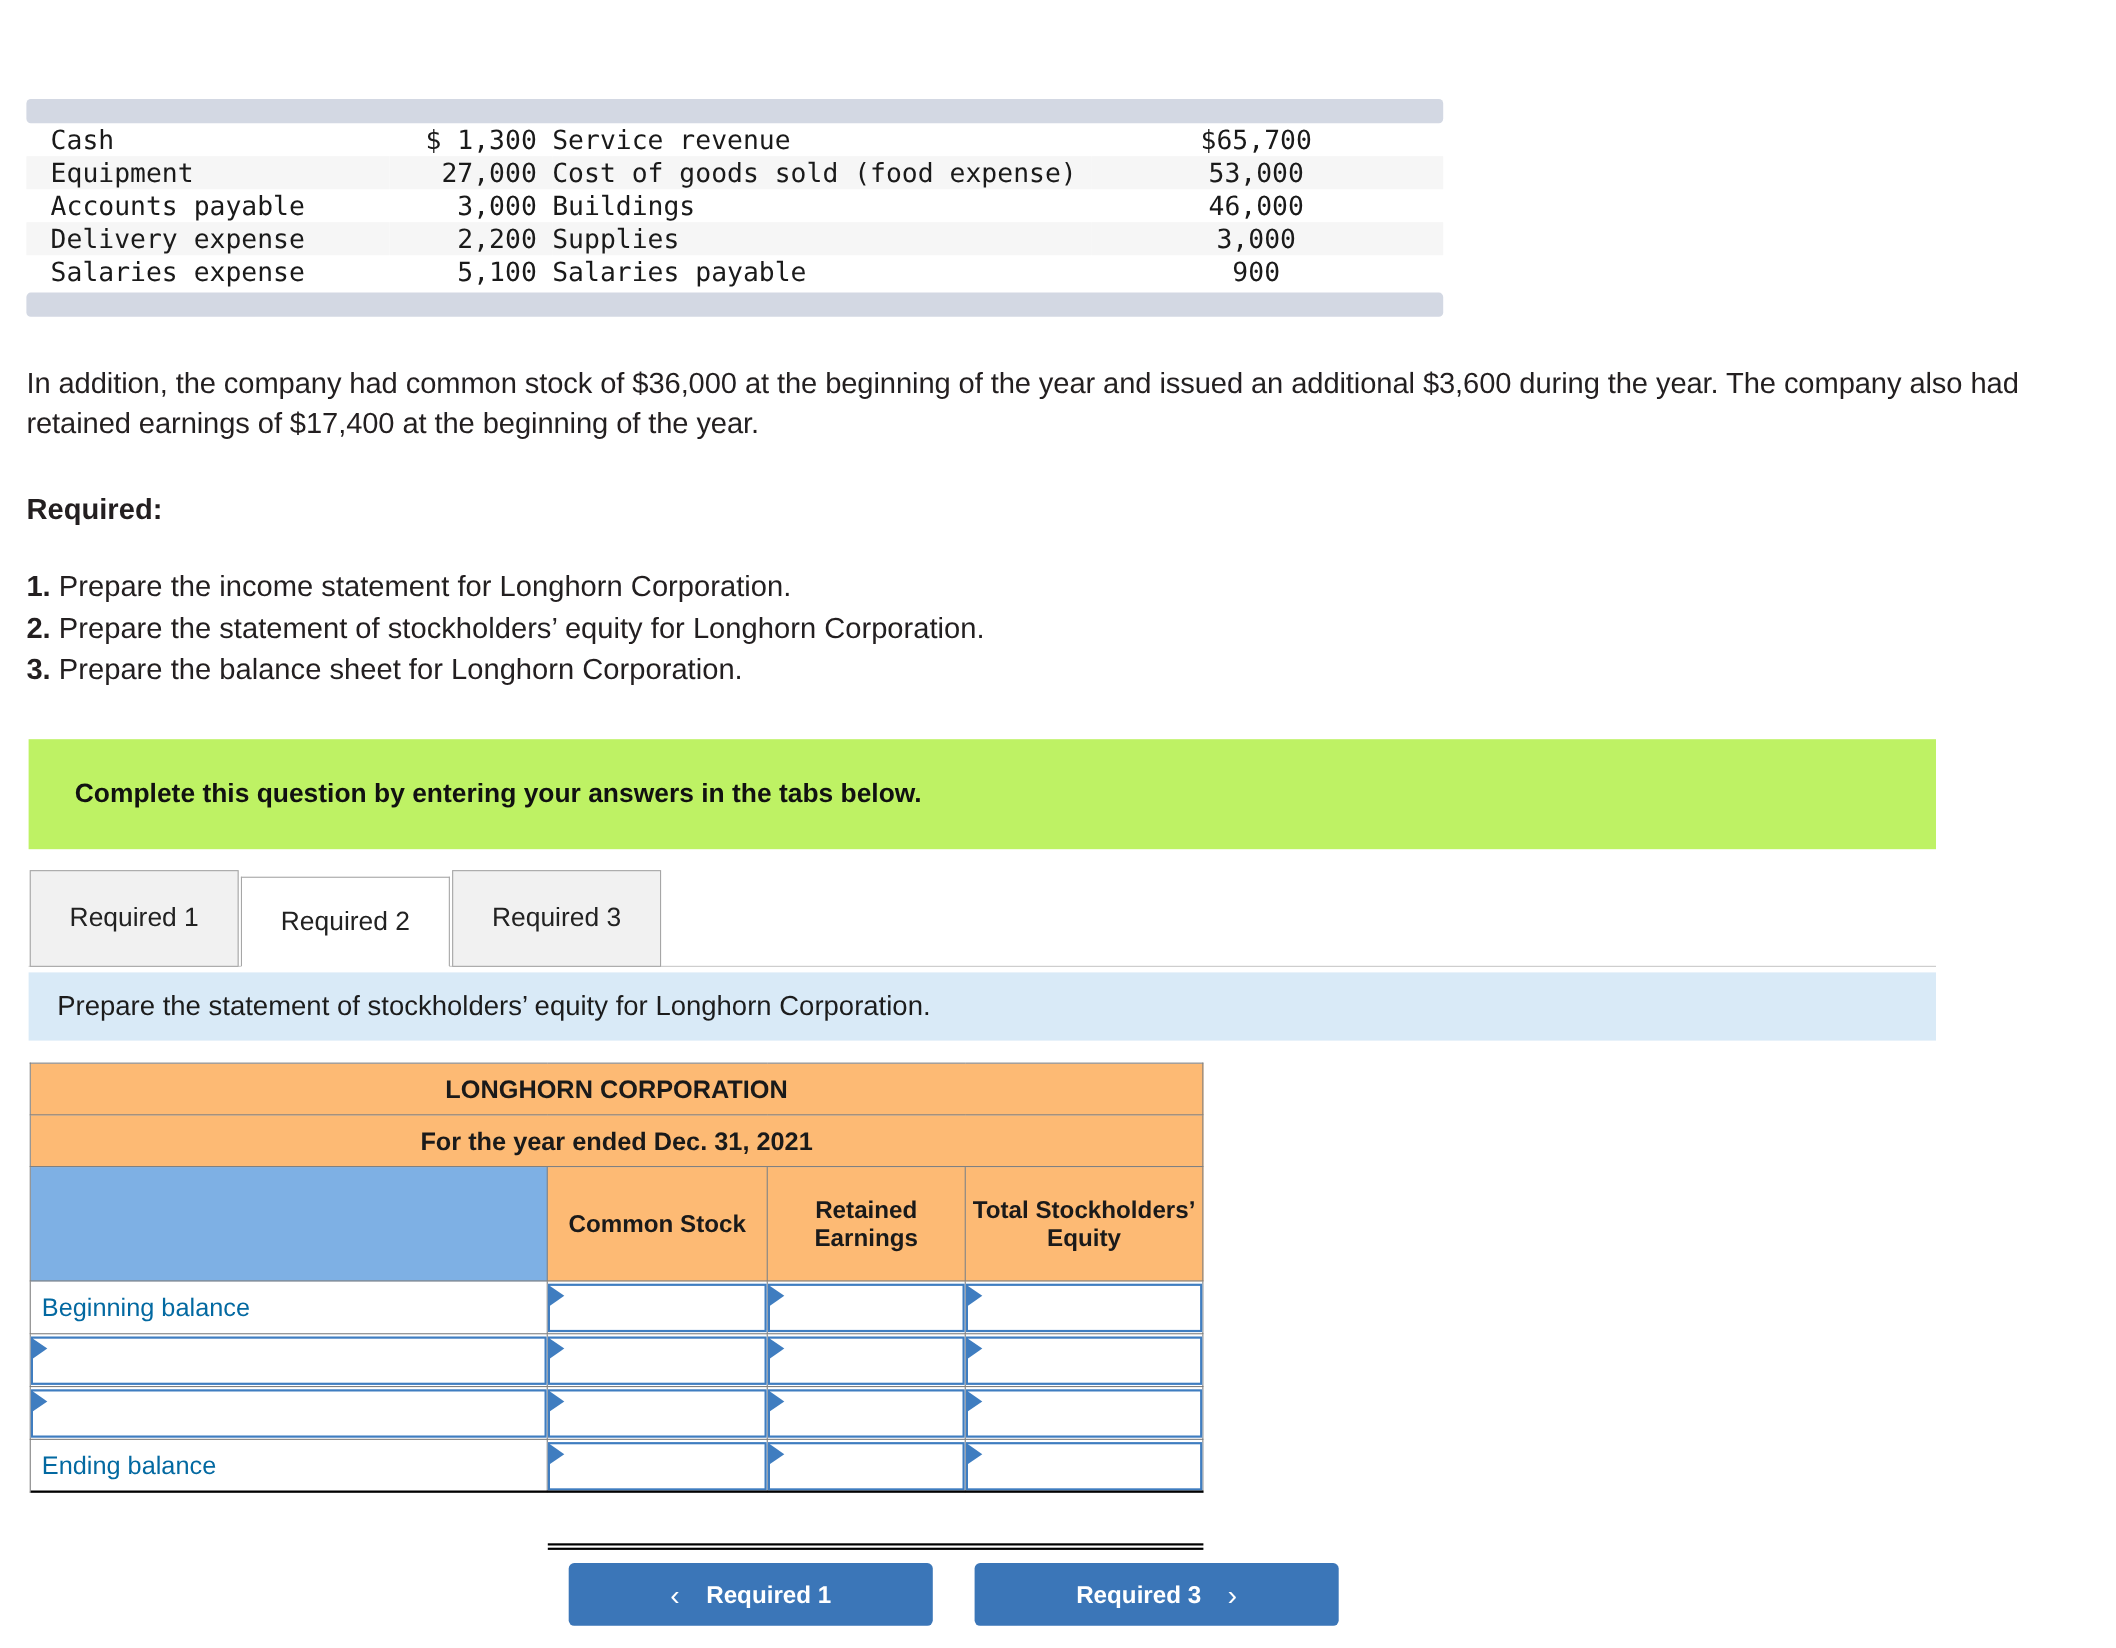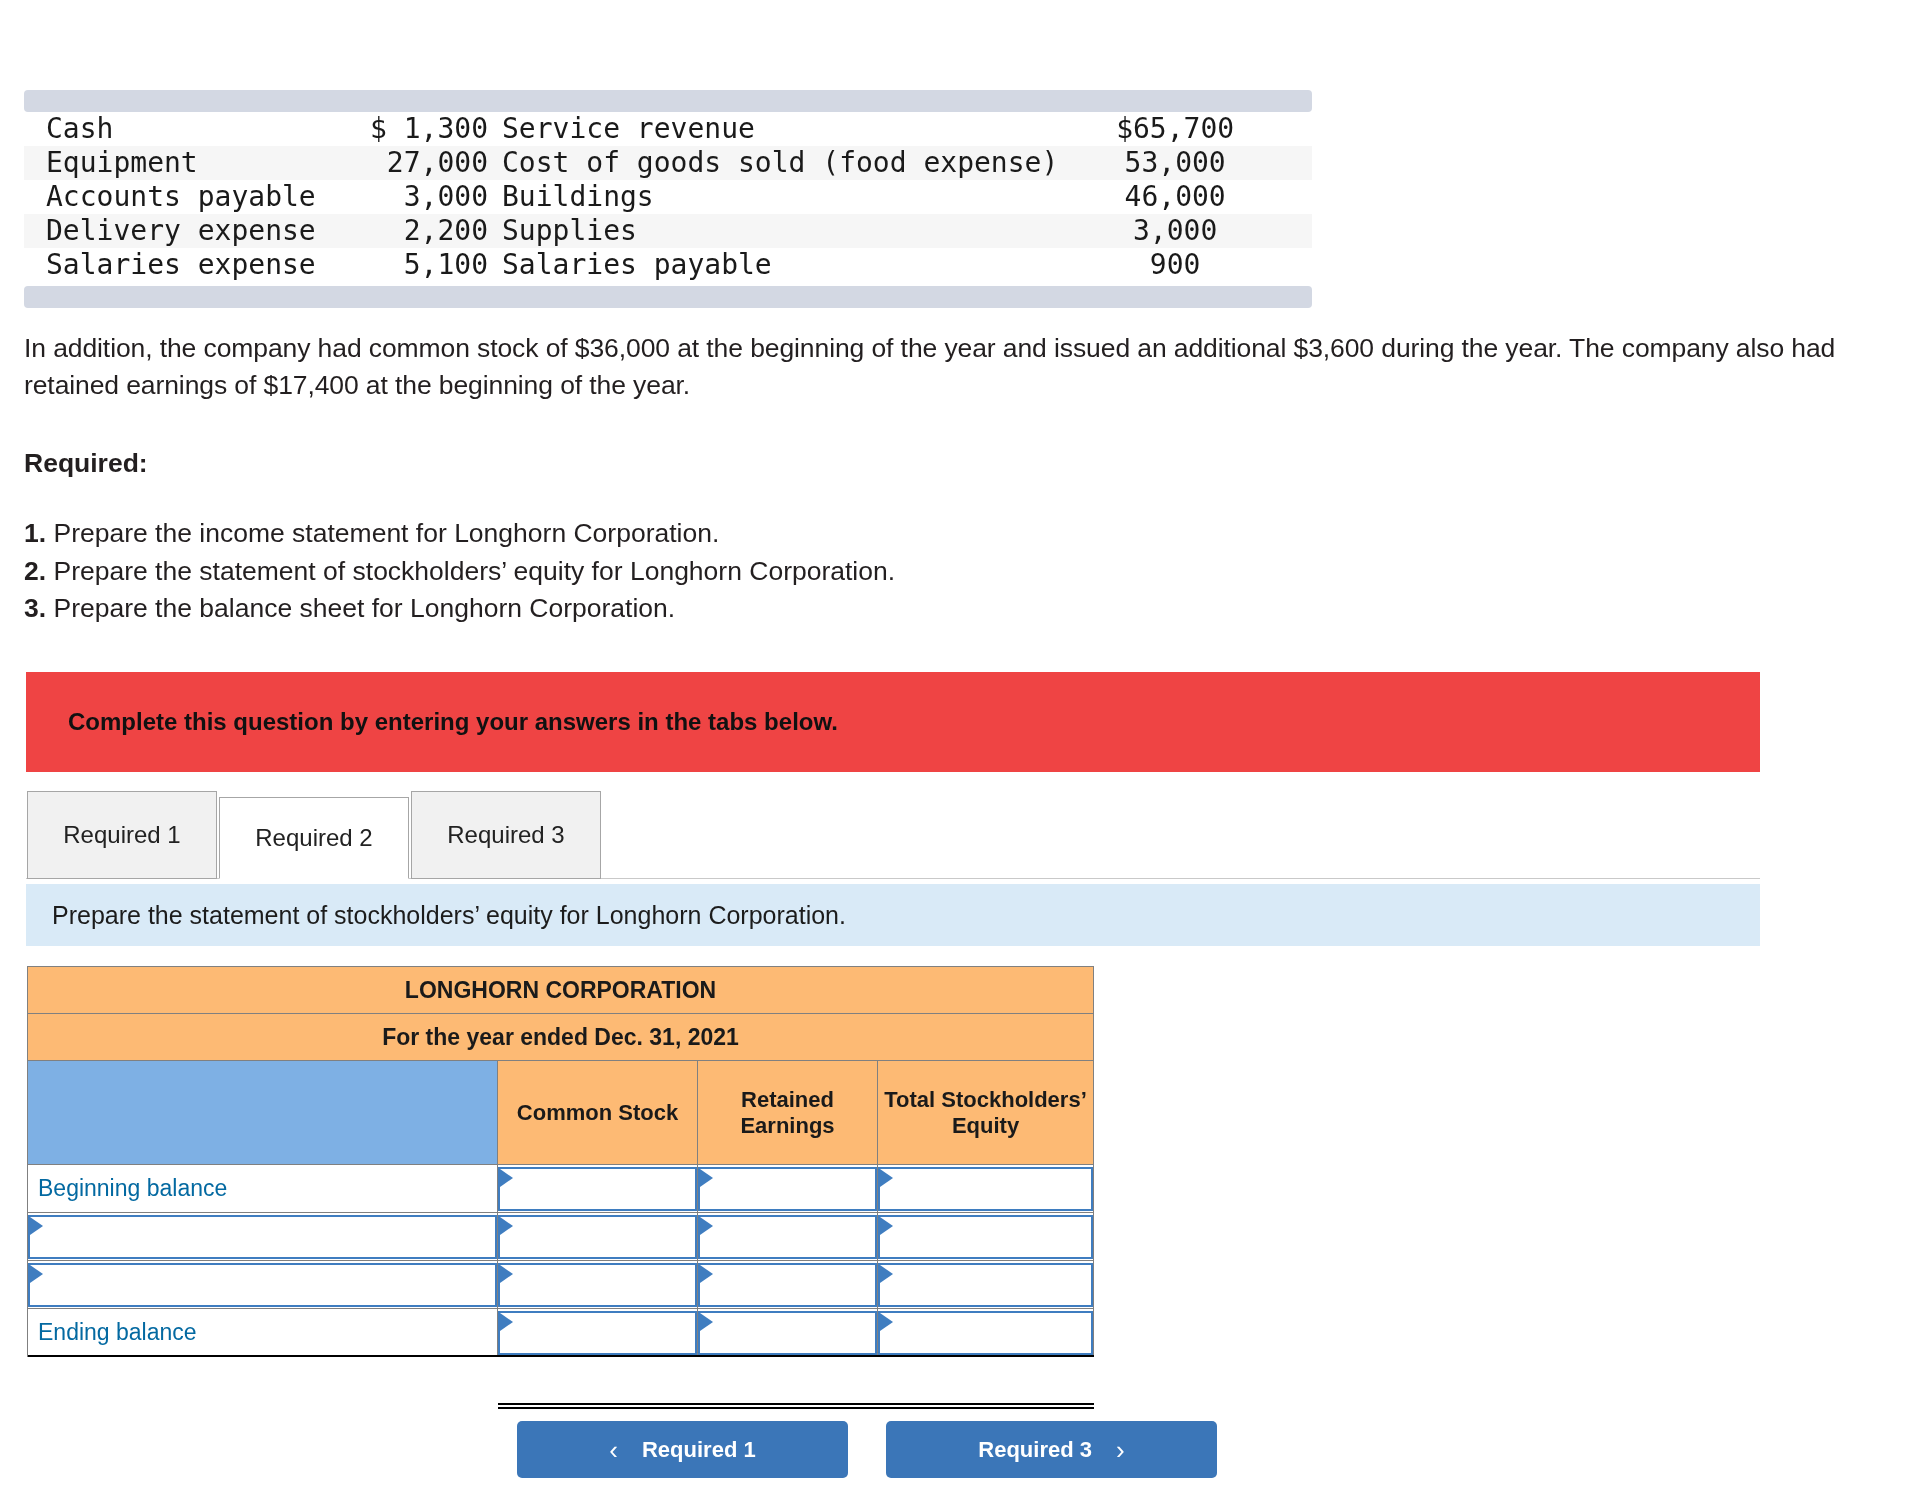--- a/index.html
+++ b/index.html
@@ -26,21 +26,21 @@
     background: #d3d8e3;
     border-radius: 4px;
   }
   .data-block .cap.bottom {
     margin-top: 4px;
   }
   .data-table {
     width: 100%;
     border-collapse: collapse;
     font-family: "DejaVu Sans Mono", "Liberation Mono", monospace;
-    font-size: 28px;
+    font-size: 24px;
     line-height: 1.0;
     color: #1a1a1a;
   }
   .data-table tr.shade { background: #f6f6f6; }
   .data-table td {
     padding: 3px 0 3px 0;
     white-space: pre;
     vertical-align: middle;
   }
   .data-table td.c-name1 { padding-left: 22px; width: 330px; }
@@ -80,21 +80,21 @@
   .req-list .ln { white-space: nowrap; }
   .req-list .num { font-weight: bold; }
 
   
   .gray-panel {
     position: absolute;
     left: 26px;
     top: 672px;
     width: 1734px;
     height: 100px;
-    background: #ef4444;
+    background: #bef264;
     display: flex;
     align-items: center;
   }
   .gray-panel .gp-text {
     margin-left: 42px;
     font-size: 24px;
     font-weight: bold;
     color: #111111;
   }
 

